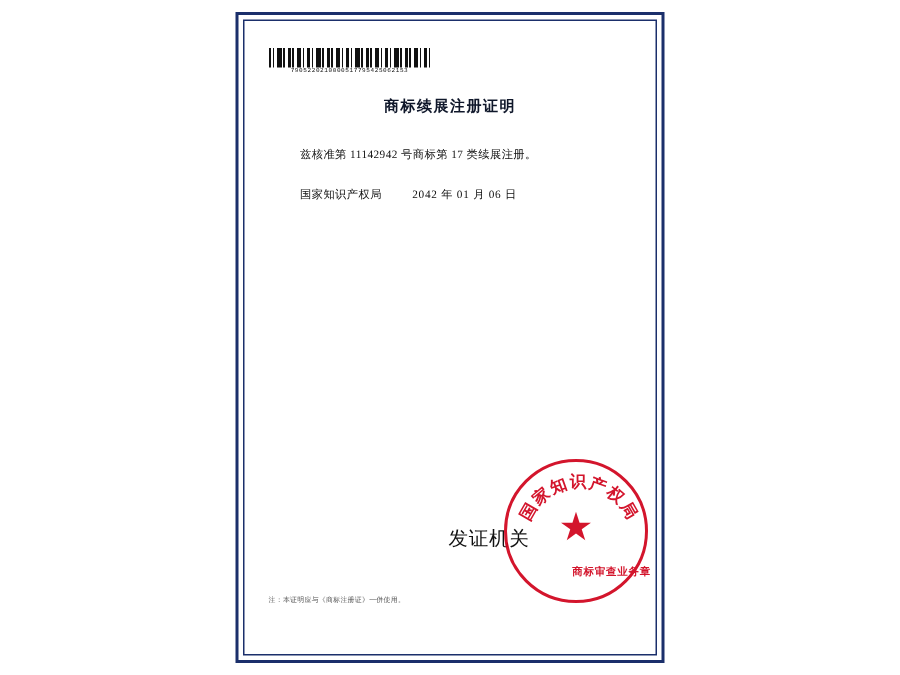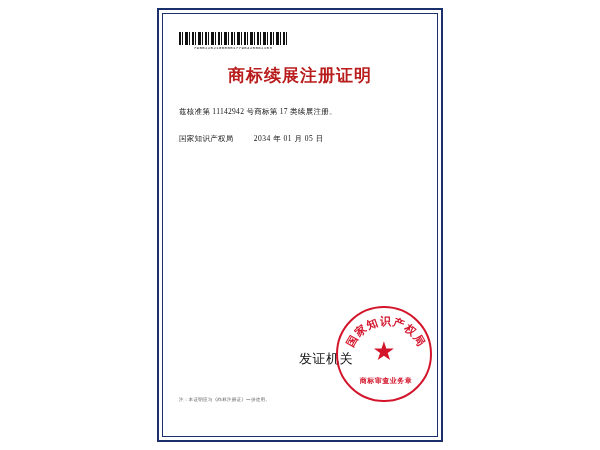--- a/index.html
+++ b/index.html
@@ -72,31 +72,31 @@
     font-size: 4px;
     letter-spacing: 0.4px;
     color: #111;
     text-align: center;
     margin-top: 1px;
     width: 108px;
   }
 
   .title {
     text-align: center;
-    font-size: 17px;
+    font-size: 10px;
     font-weight: bold;
-    color: #b91c1c;
+    color: #0f172a;
     letter-spacing: 1px;
     margin-top: 14px;
   }
 
   .body-line {
     font-size: 7.5px;
     color: #111;
-    margin-left: 6px;
+    margin-left: 27px;
     margin-top: 20px;
     letter-spacing: 0.3px;
   }
   .body-line.second {
     margin-top: 17px;
   }
   .date-value {
     margin-left: 18px;
     letter-spacing: 0.5px;
   }
@@ -154,21 +154,21 @@
     font-family: "Liberation Serif", serif;
     font-size: 11px;
     font-weight: bold;
     letter-spacing: 1.2px;
   }
   .seal-bottom-text {
     position: absolute;
     left: 0;
     bottom: 14px;
     width: 96px;
-    text-align: center;
+    text-align: right;
     color: #d0021b;
     font-size: 7px;
     font-weight: bold;
     letter-spacing: 0.5px;
   }
 
   .footnote {
     position: absolute;
     left: 6px;
     bottom: 24px;
@@ -191,21 +191,21 @@
         <div class="barcode"></div>
         <div class="barcode-number">7905220210000517795425062153</div>
       </div>
 
       <div class="title">商标续展注册证明</div>
 
       <div class="body-line">兹核准第 11142942 号商标第 17 类续展注册。</div>
 
       <div class="body-line second">
         <span>国家知识产权局</span>
-        <span class="date-value">2034 年 01 月 05 日</span>
+        <span class="date-value">2042 年 01 月 06 日</span>
       </div>
 
       <div class="issuer-row">
         <div class="issuer-label">发证机关</div>
 
         <div class="seal">
           <svg class="seal-arc-text" viewBox="0 0 96 96">
             <defs>
               <path id="arcPath" d="M 13,52 A 35,35 0 1 1 83,52" fill="none"></path>
             </defs>

